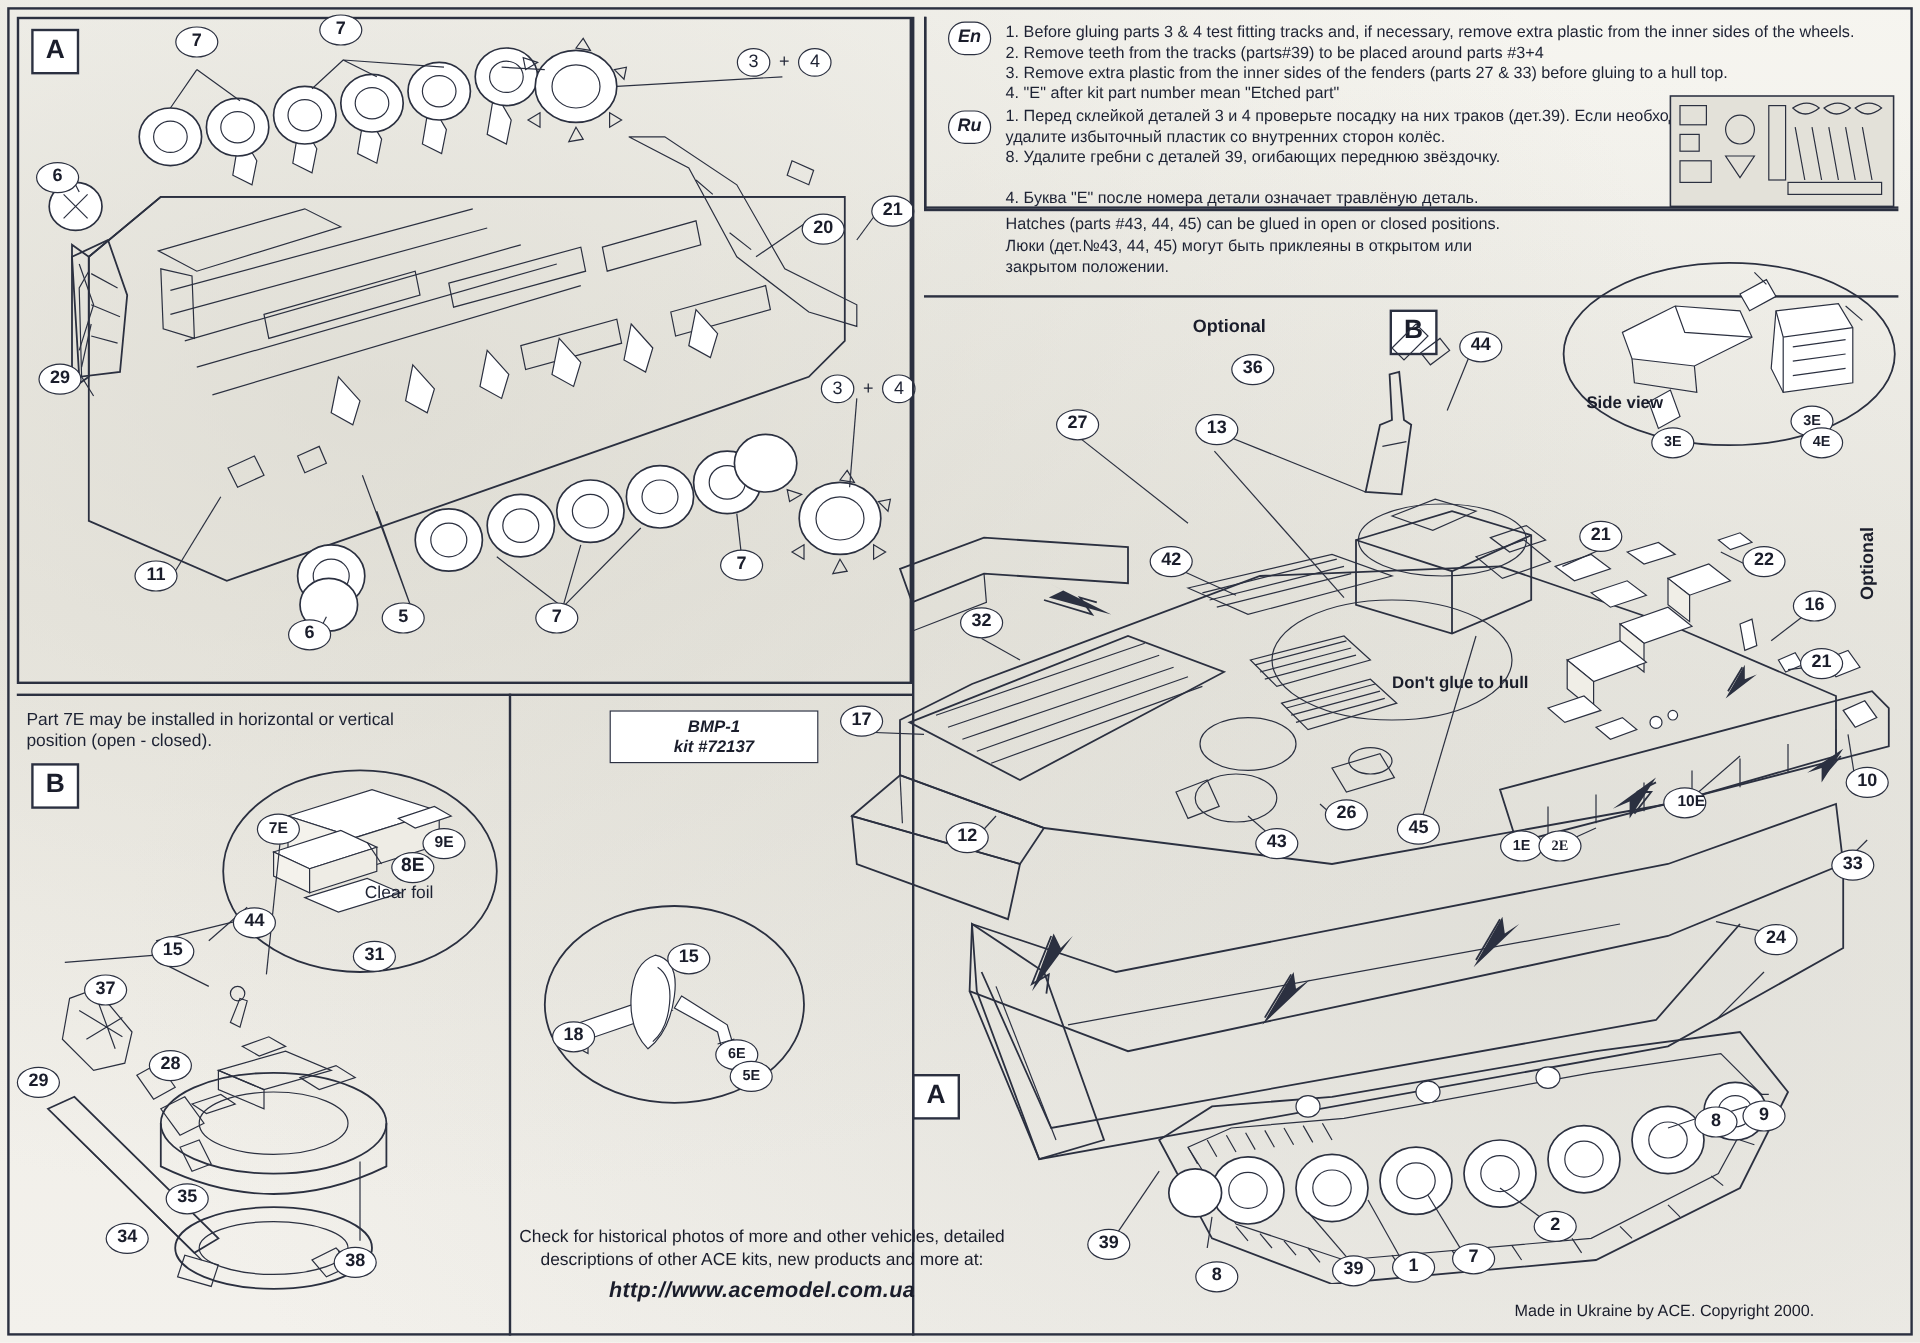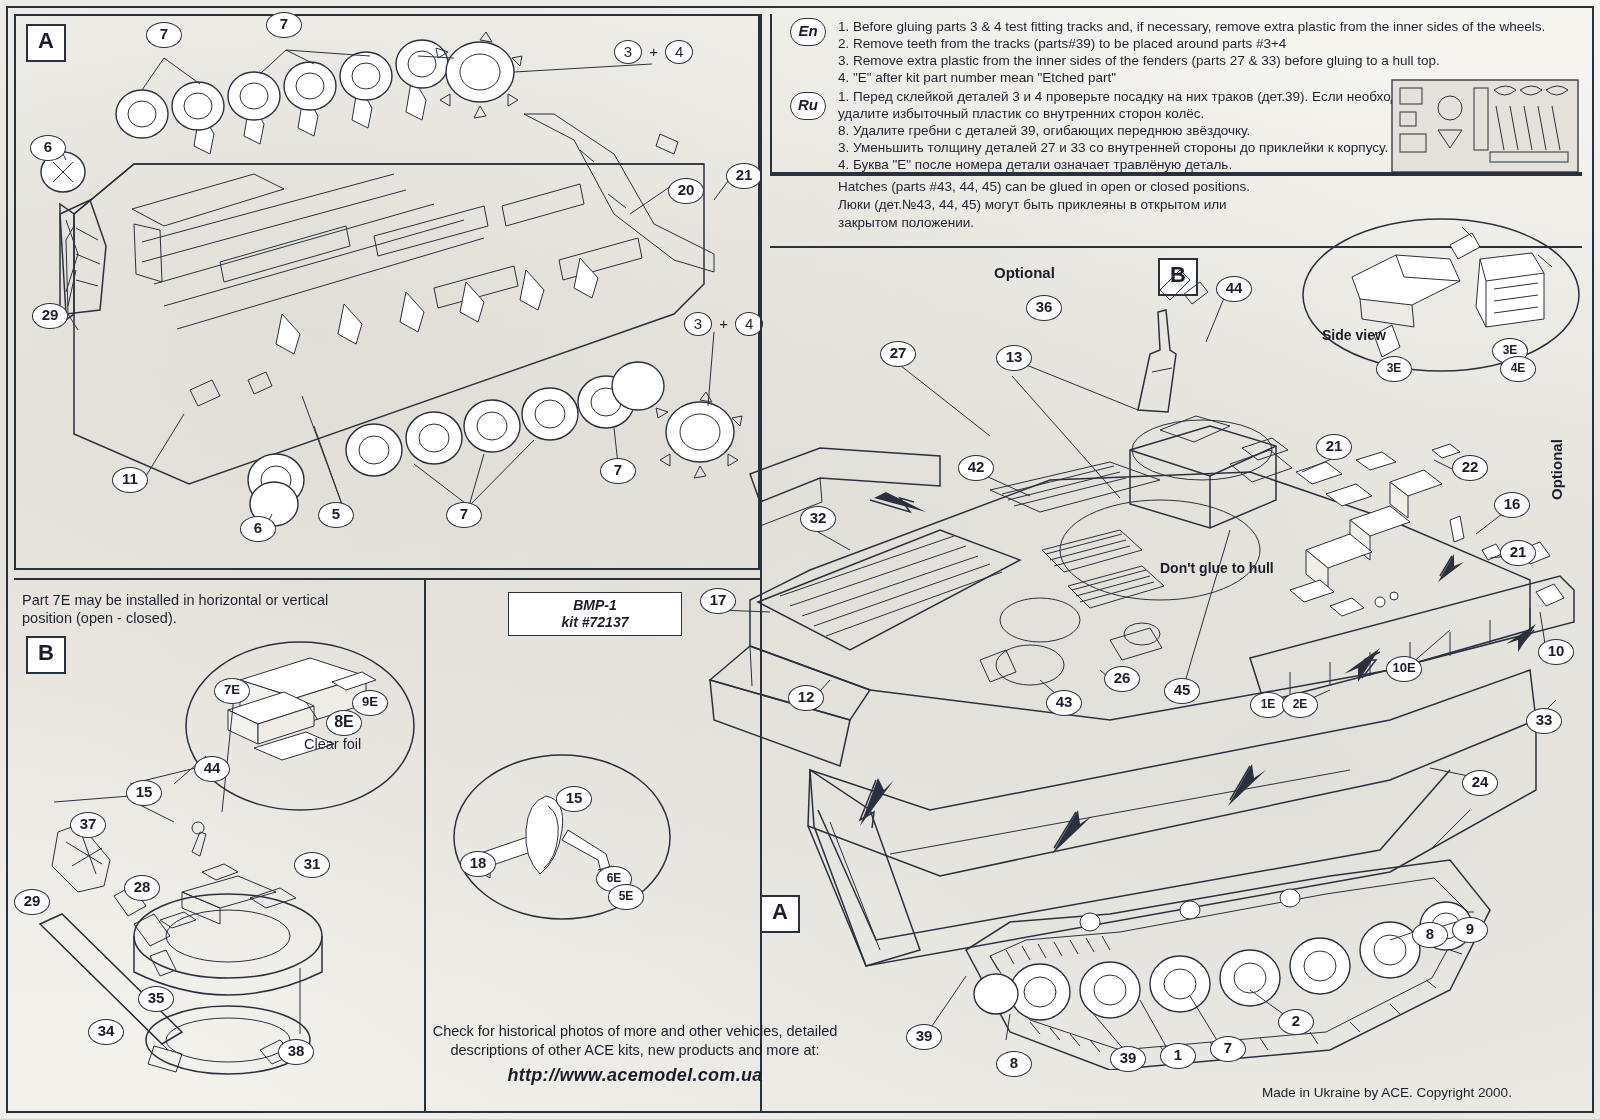--- a/index.html
+++ b/index.html
@@ -212,21 +212,20 @@
   <div class="lang" style="left:790px;top:18px;">En</div>
   <div class="txt" style="left:838px;top:18px;width:720px;">1. Before gluing parts 3 &amp; 4 test fitting tracks and, if necessary, remove extra plastic from the inner sides of the wheels.</div>
   <div class="txt" style="left:838px;top:35px;width:720px;">2. Remove teeth from the tracks (parts#39) to be placed around parts #3+4</div>
   <div class="txt" style="left:838px;top:52px;width:720px;">3. Remove extra plastic from the inner sides of the fenders (parts 27 &amp; 33) before gluing to a hull top.</div>
   <div class="txt" style="left:838px;top:69px;width:720px;">4. "E" after kit part number mean "Etched part"</div>
 
   <div class="lang" style="left:790px;top:92px;">Ru</div>
   <div class="txt" style="left:838px;top:88px;width:720px;">1. Перед склейкой деталей 3 и 4 проверьте посадку на них траков (дет.39). Если необходимо,</div>
   <div class="txt" style="left:838px;top:105px;width:720px;">удалите избыточный пластик со внутренних сторон колёс.</div>
   <div class="txt" style="left:838px;top:122px;width:720px;">8. Удалите гребни с деталей 39, огибающих переднюю звёздочку.</div>
-  <div class="txt" style="left:838px;top:139px;width:720px;">3. Уменьшить толщину деталей 27 и 33 со внутренней стороны до приклейки к корпусу.</div>
   <div class="txt" style="left:838px;top:156px;width:720px;">4. Буква "E" после номера детали означает травлёную деталь.</div>
 
   <div class="txt" style="left:838px;top:178px;width:560px;">Hatches (parts #43, 44, 45) can be glued in open or closed positions.</div>
   <div class="txt" style="left:838px;top:196px;width:560px;">Люки (дет.№43, 44, 45) могут быть приклеяны в открытом или</div>
   <div class="txt" style="left:838px;top:214px;width:560px;">закрытом положении.</div>
 
   <svg style="position:absolute;left:1390px;top:78px;" width="190" height="96" viewBox="0 0 190 96">
     <rect class="fillg" x="2" y="2" width="186" height="92"></rect>
     <g class="ln-thin">
       <rect x="10" y="10" width="22" height="16"></rect>
@@ -444,23 +443,23 @@
   <div class="callout" style="left:700px;top:588px;">17</div>
   <div class="callout" style="left:788px;top:685px;">12</div>
   <div class="callout" style="left:1104px;top:666px;">26</div>
   <div class="callout" style="left:1046px;top:690px;">43</div>
   <div class="callout" style="left:1164px;top:678px;">45</div>
   <div class="callout" style="left:1316px;top:434px;">21</div>
   <div class="callout" style="left:1452px;top:455px;">22</div>
   <div class="callout" style="left:1494px;top:492px;">16</div>
   <div class="callout" style="left:1500px;top:540px;">21</div>
   <div class="callout" style="left:1538px;top:639px;">10</div>
-  <div class="callout" style="left:1386px;top:656px;font-size:13px;">10E</div>
+  <div class="callout" style="left:1386px;top:656px;font-size:13px;text-align:right;">10E</div>
   <div class="callout" style="left:1250px;top:692px;font-size:12px;">1E</div>
-  <div class="callout" style="left:1282px;top:692px;font-size:12px;">2E</div>
+  <div class="callout" style="left:1282px;top:692px;font-size:12px;font-family:Liberation Serif, serif;">2E</div>
   <div class="callout" style="left:1526px;top:708px;">33</div>
   <div class="callout" style="left:1462px;top:770px;">24</div>
   <div class="callout" style="left:1452px;top:917px;">9</div>
   <div class="callout" style="left:1412px;top:922px;">8</div>
   <div class="callout" style="left:1278px;top:1009px;">2</div>
   <div class="callout" style="left:1210px;top:1036px;">7</div>
   <div class="callout" style="left:1160px;top:1043px;">1</div>
   <div class="callout" style="left:1110px;top:1046px;">39</div>
   <div class="callout" style="left:996px;top:1051px;">8</div>
   <div class="callout" style="left:906px;top:1024px;">39</div>
@@ -521,21 +520,21 @@
       <path d="M268 406 L272 418"></path>
     </g>
   </svg>
 
   <div class="callout" style="left:214px;top:678px;font-size:13px;">7E</div>
   <div class="callout" style="left:352px;top:690px;font-size:13px;">9E</div>
   <div class="callout" style="left:326px;top:710px;font-size:16px;">8E</div>
   <div class="txt" style="left:304px;top:736px;font-size:14.5px;">Clear foil</div>
   <div class="callout" style="left:126px;top:780px;">15</div>
   <div class="callout" style="left:194px;top:756px;">44</div>
-  <div class="callout" style="left:294px;top:852px;">31</div>
+  <div class="callout" style="left:294px;top:784px;">31</div>
   <div class="callout" style="left:70px;top:812px;">37</div>
   <div class="callout" style="left:14px;top:889px;">29</div>
   <div class="callout" style="left:124px;top:875px;">28</div>
   <div class="callout" style="left:138px;top:986px;">35</div>
   <div class="callout" style="left:88px;top:1019px;">34</div>
   <div class="callout" style="left:278px;top:1039px;">38</div>
 
   <svg style="position:absolute;left:452px;top:752px;" width="220" height="170" viewBox="0 0 220 170">
     <ellipse class="ln" cx="110" cy="85" rx="108" ry="82" fill="#ffffff"></ellipse>
     <g class="ln-thin">

